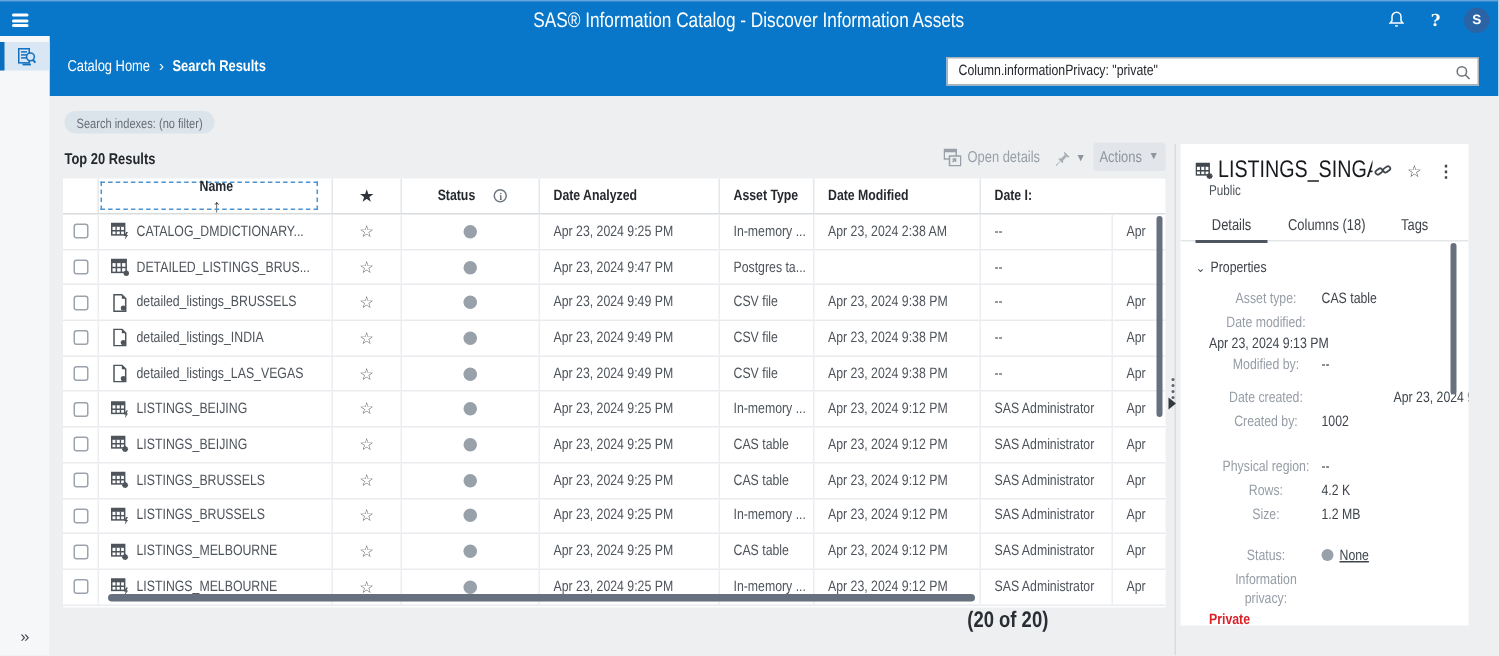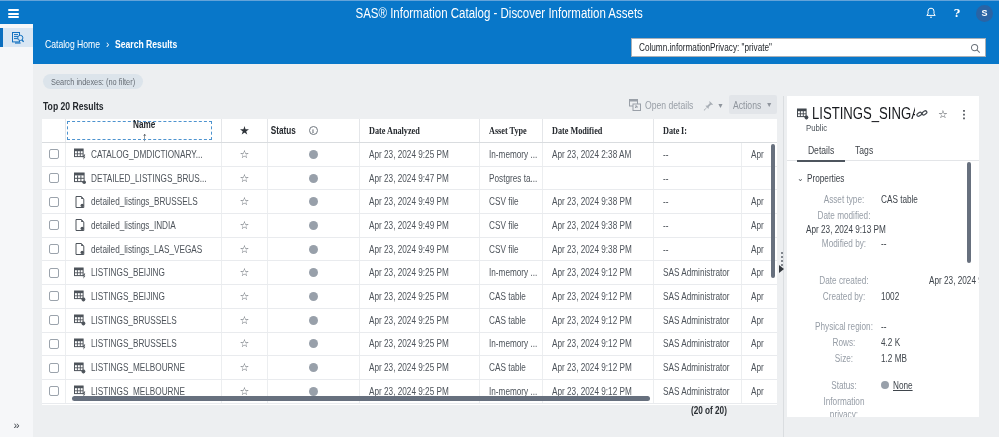--- a/index.html
+++ b/index.html
@@ -45,40 +45,40 @@
   .btn-actions { position:absolute; left:696px; top:0; width:48px; height:19px; background:#e2e5e9; border:none; border-radius:2px; color:#8f959d; font-size:10.5px; display:flex; align-items:center; justify-content:center; gap:4px; cursor:default; font-family:"Liberation Sans", sans-serif; }
 
   
   .tablecard { position:absolute; left:9px; top:55px; width:735px; height:286px; background:#fff; overflow:hidden; }
   .thead { display:grid; grid-template-columns:24px 156px 46px 92px 120px 63px 111px 88px 35px; height:24px; border-bottom:1px solid #d9dcdf; }
   .thead > div { border-right:1px solid #e4e6e9; display:flex; align-items:center; font-weight:bold; color:#25292e; font-size:10px; position:relative; overflow:hidden; }
   .thead > div:last-child { border-right:none; }
   .th-name { padding:0 10px 0 12px; justify-content:space-between;flex-direction:column; }
   .focus-rect { position:absolute; left:1px; top:2px; right:9px; bottom:2px; border:1px dashed #4d93cf; pointer-events:none; }
   .th-star, .td-star { justify-content:center; }
-  .th-status { gap:10px; }
-  .th-pad { padding-left:9px;font-family:Liberation Serif, serif; }
+  .th-status { justify-content:center; gap:10px; }
+  .th-pad { padding-left:9px; }
   .sort-arrow { font-size:12px; color:#33383e; font-weight:normal; line-height:10px; }
   .star-filled { color:#2f343a; font-size:10px; }
   .info-ic { width:9px; height:9px; border:1px solid #6f767e; border-radius:50%; color:#6f767e; font-size:7px; font-weight:bold; font-family:"Liberation Serif", serif; display:flex; align-items:center; justify-content:center; }
   .trow { display:grid; grid-template-columns:24px 156px 46px 92px 120px 63px 111px 88px 35px; height:23.7px; border-bottom:1px solid #e9ebee; }
   .trow > div { border-right:1px solid #eceef0; display:flex; align-items:center; color:#4e545b; font-size:10px; overflow:hidden; }
   .trow > div:last-child { border-right:none; }
   .td-check { justify-content:center; }
   .cbx { width:10px; height:10px; border:1px solid #9ba3ac; border-radius:2px; background:#fff; cursor:pointer; }
   .td-name { padding-left:8px; gap:5px; color:#35393f; }
   .td-name svg { flex:none; }
   .td-name .t { flex:none; }
   .td-status { justify-content:center; }
   .dot { width:9px; height:9px; border-radius:50%; background:#98a0aa; }
   .star-outline { color:#575e66; font-size:11px; }
   .td-pad { padding-left:9px; }
   .vscroll { position:absolute; left:729px; top:25px; width:4px; height:134px; background:#67707e; border-radius:2px; }
   .hscroll { position:absolute; left:30px; top:277px; width:578px; height:5px; background:#67707e; border-radius:2.5px; }
-  .count-label { position:absolute; left:600px; top:341px; width:144px; text-align:center; font-size:10px; font-weight:bold; color:#2a2e33; }
+  .count-label { position:absolute; left:600px; top:341px; width:144px; text-align:left; font-size:15px; font-weight:bold; color:#2a2e33; }
 
   
   .split-line { position:absolute; left:750px; top:32px; bottom:0; width:1px; background:#dadde0; }
   .split-handle { position:absolute; left:745px; top:186px; width:8px; height:26px; display:flex; flex-direction:column; align-items:center; gap:2px; padding-top:2px; cursor:col-resize; }
   .split-handle i { width:2px; height:2px; background:#5c636b; border-radius:50%; }
   .split-arrow { position:absolute; left:746px; top:201px; width:0; height:0; border-left:5px solid #33383e; border-top:4px solid transparent; border-bottom:4px solid transparent; cursor:pointer; }
 
   
   .panel { position:absolute; left:754px; top:32px; width:192px; height:321px; background:#fff; overflow:hidden; }
   .panel-head { position:absolute; left:10px; top:10px; right:8px; height:16px; display:flex; align-items:center; }
@@ -91,21 +91,21 @@
   .tab { position:relative; height:23px; padding:0 8px; display:flex; align-items:center; font-size:10.5px; color:#40454b; cursor:pointer; }
   .tab.active::after { content:""; position:absolute; left:0; right:0; bottom:-1px; height:2px; background:#4e555e; }
   .props-section { position:absolute; left:10px; top:77px; display:flex; align-items:center; gap:3px; color:#3a3f46; font-size:10px; cursor:pointer; }
   .chev { font-size:8px; color:#51575e; }
   .prop-list { position:absolute; left:19px; top:96px; width:158px;text-align:center; }
   .prow { display:flex; min-height:16px; }
   .prow .plabel { width:75px; flex:none; color:#969da6; line-height:13px; padding-top:1px; }
   .plabel .t { white-space:normal; width:78px; }
   .prow .pvalue { flex:1; color:#3f454c; line-height:13px; padding-top:1px; display:flex; align-items:flex-start; }
   .prow.gap-sm { margin-top:0;flex-direction:column; }
-  .prow.gap-xs { margin-top:21px;gap:48px; }
+  .prow.gap-xs { margin-top:6px;gap:48px; }
   .prow.gap-lg { margin-top:14px; }
   .prow.gap-md { margin-top:11px; }
   .status-dot { width:8px; height:8px; border-radius:50%; background:#98a0aa; margin:2px 4px 0 0; flex:none; }
   .pvalue .und { text-decoration:underline; }
   .pvalue.red { color:#da2128; font-weight:bold; align-items:flex-end; }
   .panel-vscroll { position:absolute; left:180px; top:66px; width:4px; height:101px; background:#67707e; border-radius:2px; }
 </style>
 </head>
 <body>
 
@@ -673,20 +673,23 @@
         </span>
       <span class="panel-ic star" style="margin-left:7px">☆</span>
       <span class="panel-ic kebab" style="margin-left:7px">⋮</span>
     </div>
     <span class="public-link"><span class="t" style="margin-right: -4.68px;">Public</span></span>
     <div class="tabs" id="panel-tabs">
         <div class="tab active">
           <span class="t c">Details</span>
         </div>
         <div class="tab">
+          <span class="t c">Columns (18)</span>
+        </div>
+        <div class="tab">
           <span class="t c">Tags</span>
         </div>
       </div>
     <div class="props-section">
       <span class="chev">⌄</span>
       <span class="t" style="margin-right: -8.28px;">Properties</span>
     </div>
     <div class="prop-list" id="prop-list">
   <div class="prow">
     <span class="plabel"><span class="t" style="margin-right: -14.04px;">Asset type:</span></span>

